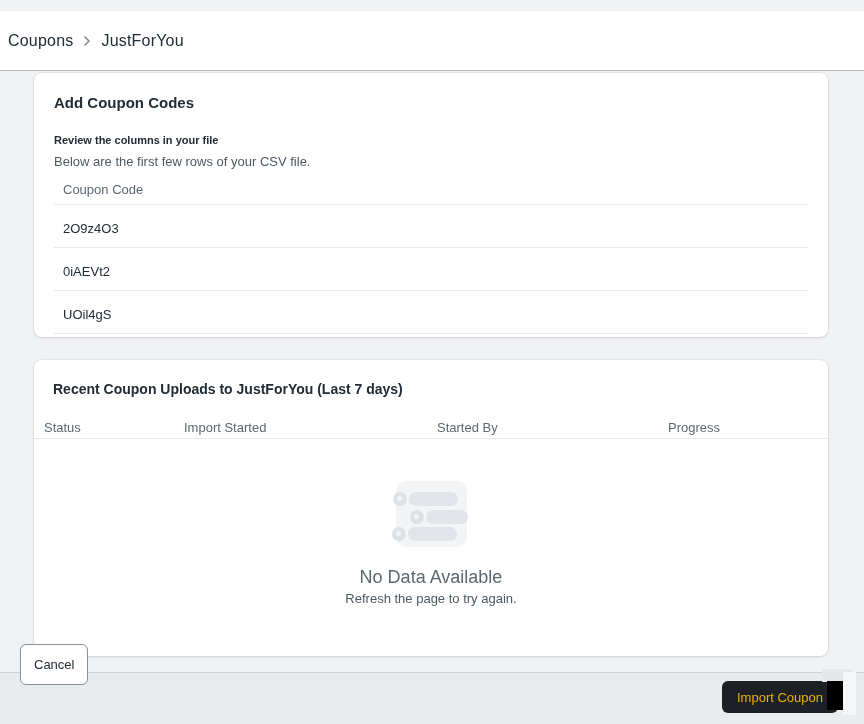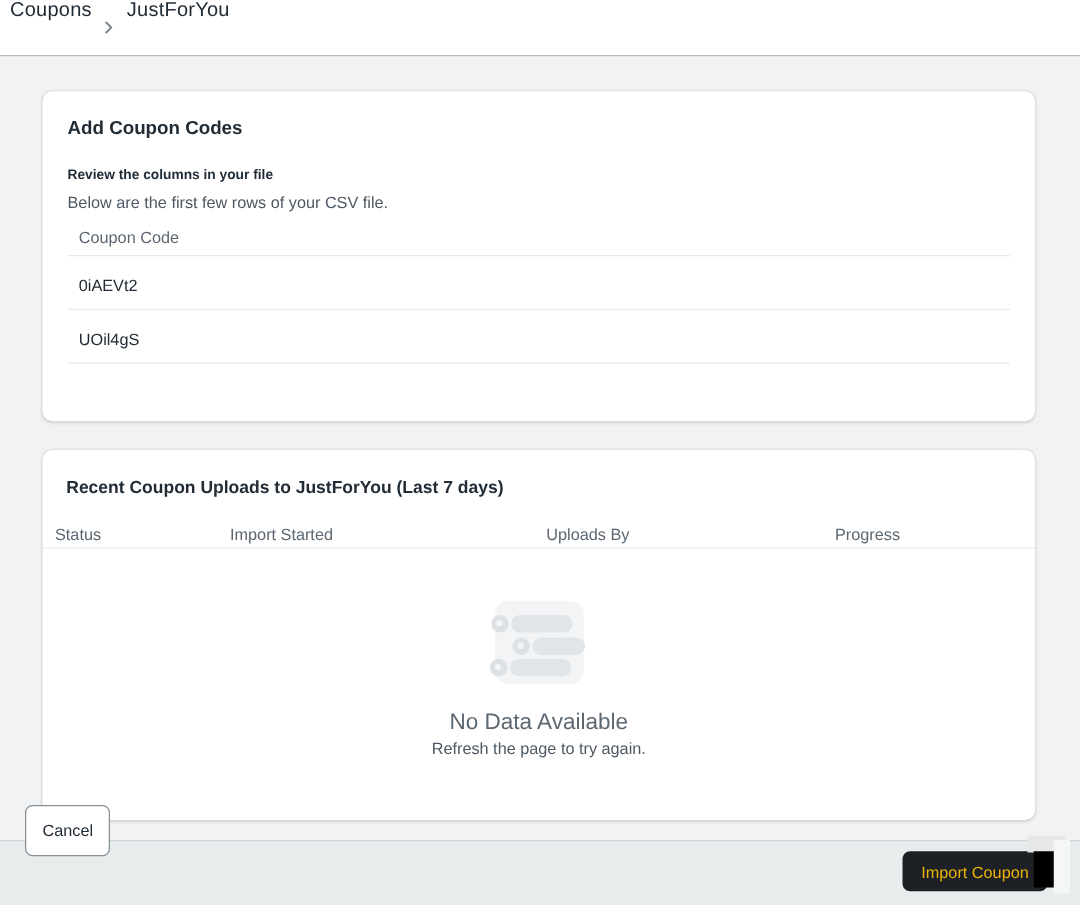--- a/index.html
+++ b/index.html
@@ -6,24 +6,24 @@
   html, body { width: 864px; height: 724px; }
   body {
     font-family: "Liberation Sans", sans-serif;
     background: var(--page-bg);
     overflow: hidden;
   }
   .viewport { position: relative; width: 864px; height: 724px; background: var(--page-bg); }
 
   
   .topbar {
-    position: absolute; left: 0; top: 0; width: 864px; height: 45px;
+    position: absolute; left: 0; top: 11px; width: 864px; height: 60px;
     background: var(--header-bg);
     border-bottom: 1px solid var(--header-border);
-    display: flex; padding-left: 8px;
+    display: flex; align-items: center; padding-left: 8px;
   }
   .crumb { font-size: 16px; color: var(--text-dark); letter-spacing: .2px; }
   .crumb.link { cursor: pointer; }
   .crumb-sep { display: flex; align-items: center; margin: 0 7px; color: var(--muted-icon); }
 
   
   .card {
     position: absolute; left: 34px; width: 794px;
     background: var(--card-bg); border-radius: 8px;
     box-shadow: 0 0 0 1px rgba(63,63,68,0.05), 0 1px 3px rgba(63,63,68,0.15);
@@ -97,31 +97,32 @@
     </span>
     <span class="crumb">JustForYou</span>
   </div>
 
   <section class="card card-add">
     <h2 class="card-title">Add Coupon Codes</h2>
     <h3 class="review-title">Review the columns in your file</h3>
     <p class="review-sub">Below are the first few rows of your CSV file.</p>
     <div class="preview-table">
       <div class="pt-header">Coupon Code</div>
+      <div class="pt-row">2O9z4O3</div>
       <div class="pt-row">0iAEVt2</div>
       <div class="pt-row">UOil4gS</div>
     </div>
   </section>
 
   <section class="card card-recent">
     <h2 class="recent-title">Recent Coupon Uploads to JustForYou (Last 7 days)</h2>
     <div class="recent-cols">
       <span class="recent-col">Status</span>
       <span class="recent-col">Import Started</span>
-      <span class="recent-col">Uploads By</span>
+      <span class="recent-col">Started By</span>
       <span class="recent-col">Progress</span>
     </div>
     <div class="empty-state">
       <div class="empty-icon">
         <span class="ei-dot ei-d1"></span>
         <span class="ei-bar ei-b1"></span>
         <span class="ei-dot ei-d2"></span>
         <span class="ei-bar ei-b2"></span>
         <span class="ei-dot ei-d3"></span>
         <span class="ei-bar ei-b3"></span>

